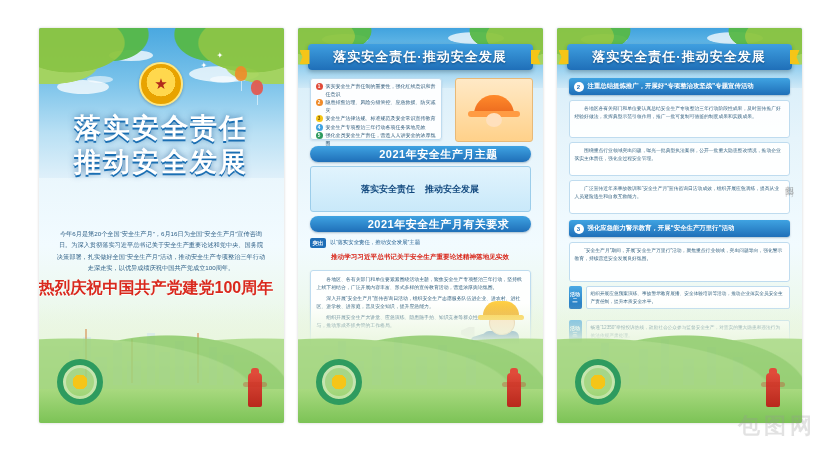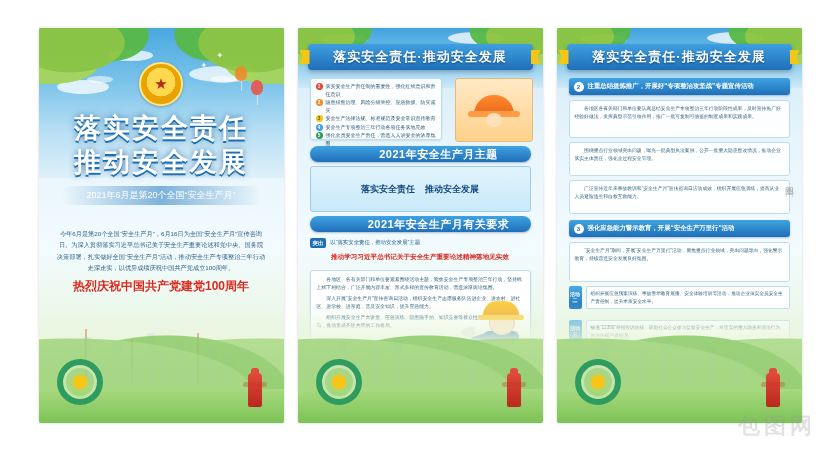--- a/index.html
+++ b/index.html
@@ -105,22 +105,22 @@
   .p1-stars{
     position:absolute;top:180px;left:0;right:0;text-align:center;
     color:#e23b2e;font-size:12px;font-weight:bold;letter-spacing:2px;
   }
   .p1-stars .txt{color:#1a4f86;margin:0 6px;}
   .p1-body{
     position:absolute;top:200px;left:18px;right:18px;
     color:#2e5f86;font-size:6.2px;line-height:1.85;text-align:center;
   }
   .p1-red{
-    position:absolute;top:250px;left:0;right:0;text-align:center;
-    color:#d9281c;font-size:12px;font-weight:bold;
+    position:absolute;top:250px;left:0;right:0;text-align:left;
+    color:#d9281c;font-size:16px;font-weight:bold;
     text-shadow:0 1px 0 rgba(255,255,255,.8);
   }
   
   .ribbon{
     position:absolute;top:16px;left:10px;right:10px;height:26px;
     background:linear-gradient(#3f9fe0,#1f6fb8);
     border-radius:4px;
     box-shadow:0 2px 4px rgba(0,0,0,.25);
     display:flex;align-items:center;justify-content:center;
   }
@@ -263,21 +263,20 @@
 
     <div class="wing" style="left:48px;"></div>
     <div class="wing" style="right:48px;"></div>
     <div class="emblem">★</div>
 
     <div class="p1-title">
       <div>落实安全责任</div>
       <div>推动安全发展</div>
     </div>
 
-    <div class="p1-sub">2021年6月是第20个全国“安全生产月”</div>
 
 
     <div class="p1-body">今年6月是第20个全国“安全生产月”，6月16日为全国“安全生产月”宣传咨询日。为深入贯彻落实习近平总书记关于安全生产重要论述和党中央、国务院决策部署，扎实做好全国“安全生产月”活动，推动安全生产专项整治三年行动走深走实，以优异成绩庆祝中国共产党成立100周年。</div>
     <div class="p1-red">热烈庆祝中国共产党建党100周年</div>
 
     <div class="ground"></div>
     <div class="skyline">
       <div class="bld" style="left:30px;width:10px;height:34px;"></div>
       <div class="bld" style="left:44px;width:8px;height:48px;"></div>
       <div class="bld" style="left:56px;width:12px;height:28px;"></div>

